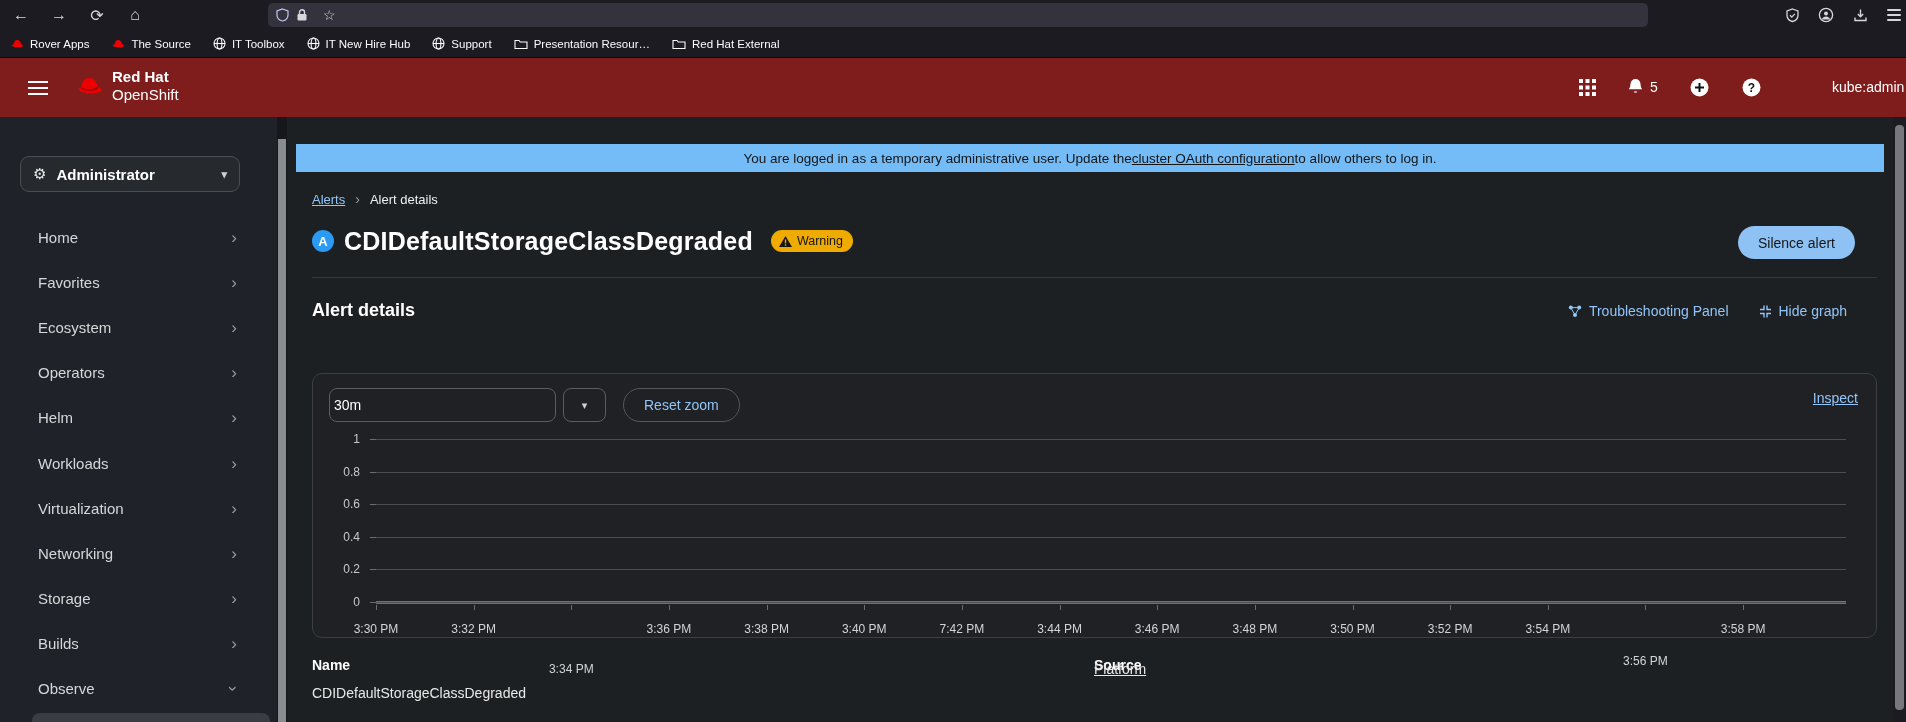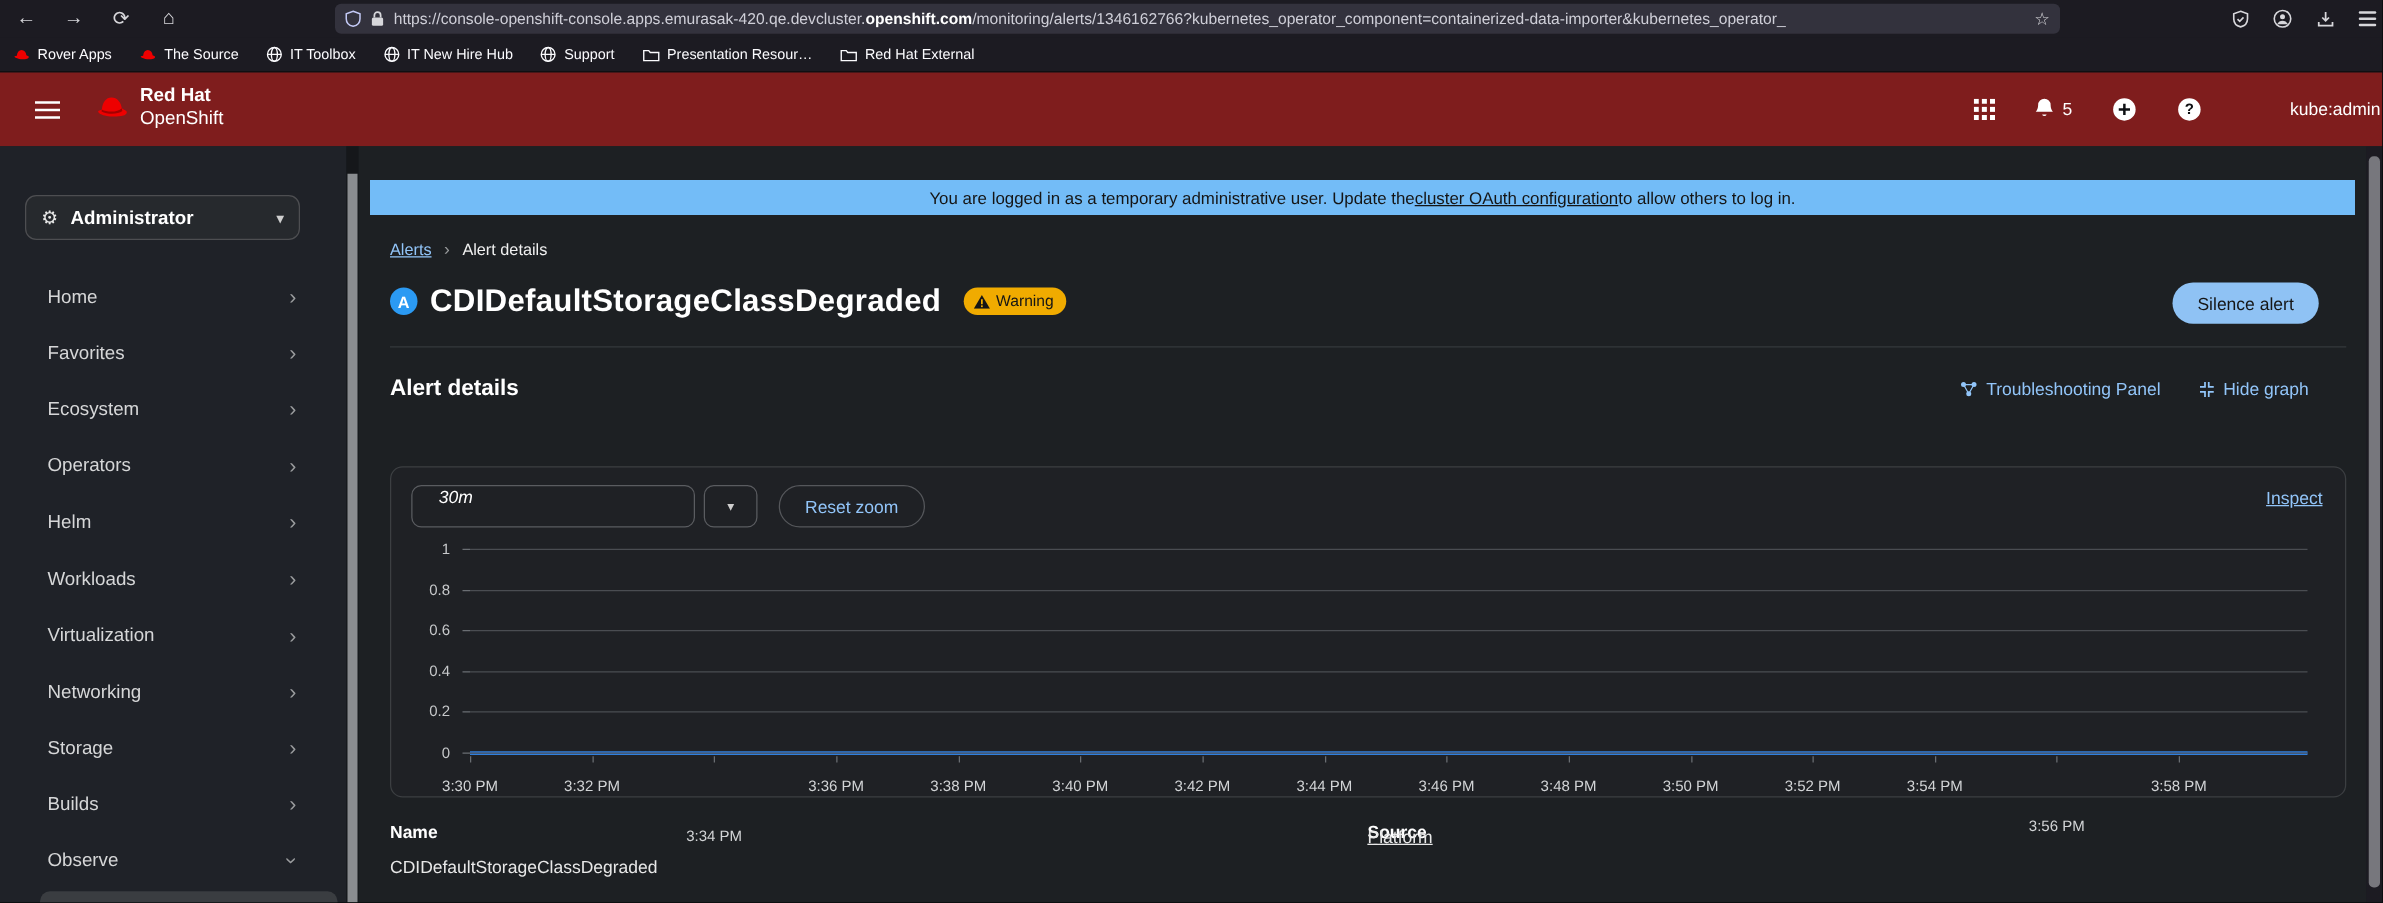--- a/index.html
+++ b/index.html
@@ -73,21 +73,21 @@
   .silence-btn { position:absolute; right:38px; top:109px; height:33px; padding:0 20px; background:#8fc2f4; color:#151515;
                  font-size:14px; border:none; border-radius:17px; }
   .title-divider { position:absolute; left:25px; right:16px; top:160px; height:1px; background:#35383c; }
   .section-head { position:absolute; left:25px; top:183px; color:#fff; font-size:18px; font-weight:700; }
   .head-links { position:absolute; right:46px; top:186px; display:flex; gap:30px; align-items:center; }
   .head-links a { color:#92c5f9; font-size:14px; text-decoration:none; display:flex; align-items:center; gap:7px; }
 
   
   .card { position:absolute; left:25px; top:256px; width:1565px; height:265px; border:1px solid #3c3f42; border-radius:10px; background:#1f2125; }
   .ts-input { position:absolute; left:16px; top:14px; width:227px; height:34px; border:1px solid #5a5c60; border-radius:8px;
-              display:flex; align-items:flex-start; padding:0 21px; color:#fff; font-size:14px; background:transparent;font-style:italic; }
+              display:flex; align-items:center; padding:0 4px; color:#fff; font-size:14px; background:transparent; }
   .ts-toggle { position:absolute; left:250px; top:14px; width:43px; height:34px; border:1px solid #5a5c60; border-radius:8px;
                background:transparent; color:#d2d2d2; display:flex; align-items:center; justify-content:center; }
   .reset-btn { position:absolute; left:310px; top:14px; height:34px; padding:0 20px; border:1px solid #55575b; border-radius:17px;
                background:transparent; color:#92c5f9; font-size:14px; }
   .inspect { position:absolute; right:18px; top:16px; color:#92c5f9; font-size:14px; text-decoration:underline; }
   .y-axis { position:absolute; left:0; top:65px; width:57px; height:163px; }
   .y-label { position:absolute; right:10px; transform:translateY(-50%); font-size:12px; color:#c7c9cb; }
   .plot { position:absolute; left:63px; top:65px; width:1470px; height:163px; }
   .gridline { position:absolute; left:0; right:0; height:1px; background:#4a4d52; }
   .gridline::before { content:''; position:absolute; left:-6px; top:0; width:6px; height:1px; background:#6a6e73; }
@@ -119,21 +119,20 @@
         <svg width="13" height="14" viewBox="0 0 13 14">
             <path d="M6.5 1 12 3v4c0 3.2-2.4 5.4-5.5 6C3.4 12.4 1 10.2 1 7V3z" fill="none" stroke="#c3c9f5" stroke-width="1.2"></path>
           </svg>
       </span>
       <span class="icn">
         <svg width="12" height="14" viewBox="0 0 12 14">
             <rect x="1.5" y="6" width="9" height="6.5" rx="1.2" fill="#d7d7db"></rect>
             <path d="M3.5 6V4.2a2.5 2.5 0 0 1 5 0V6" fill="none" stroke="#d7d7db" stroke-width="1.4"></path>
           </svg>
       </span>
-      <span class="url-text"><span>https://console-openshift-console.apps.emurasak-420.qe.devcluster.</span><b>openshift.com</b><span>/monitoring/alerts/1346162766?kubernetes_operator_component=containerized-data-importer&amp;kubernetes_operator_</span></span>
       <span class="url-star">☆</span>
     </div>
 
     <div class="chrome-icn" style="left:1780px">
       <svg width="15" height="15" viewBox="0 0 15 15">
           <path d="M7.5 1 13 3v4c0 3.4-2.5 5.8-5.5 6.5C4.5 12.8 2 10.4 2 7V3z" fill="none" stroke="#d7d7db" stroke-width="1.3"></path>
           <path d="M5 7.3l1.8 1.8 3-3.2" fill="none" stroke="#d7d7db" stroke-width="1.3"></path>
         </svg>
     </div>
     <div class="chrome-icn" style="left:1814px">
@@ -415,21 +414,21 @@
           <div class="x-label" style="left: 6.64286%;">3:32 PM</div>
           <div class="x-tick" style="left: 13.2857%;"></div>
           <div class="x-label" style="left: 13.2857%; margin-top: 40px;">3:34 PM</div>
           <div class="x-tick" style="left: 19.9286%;"></div>
           <div class="x-label" style="left: 19.9286%;">3:36 PM</div>
           <div class="x-tick" style="left: 26.5714%;"></div>
           <div class="x-label" style="left: 26.5714%;">3:38 PM</div>
           <div class="x-tick" style="left: 33.2143%;"></div>
           <div class="x-label" style="left: 33.2143%;">3:40 PM</div>
           <div class="x-tick" style="left: 39.8571%;"></div>
-          <div class="x-label" style="left: 39.8571%;">3:42 PM</div>
+          <div class="x-label" style="left: 39.8571%;">7:42 PM</div>
           <div class="x-tick" style="left: 46.5%;"></div>
           <div class="x-label" style="left: 46.5%;">3:44 PM</div>
           <div class="x-tick" style="left: 53.1429%;"></div>
           <div class="x-label" style="left: 53.1429%;">3:46 PM</div>
           <div class="x-tick" style="left: 59.7857%;"></div>
           <div class="x-label" style="left: 59.7857%;">3:48 PM</div>
           <div class="x-tick" style="left: 66.4286%;"></div>
           <div class="x-label" style="left: 66.4286%;">3:50 PM</div>
           <div class="x-tick" style="left: 73.0714%;"></div>
           <div class="x-label" style="left: 73.0714%;">3:52 PM</div>

